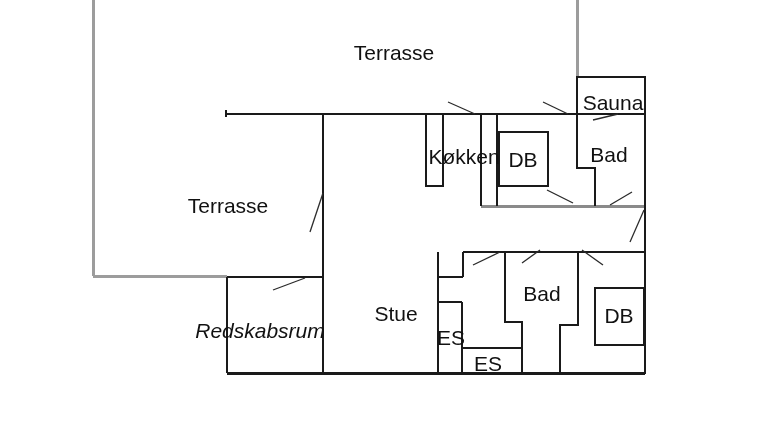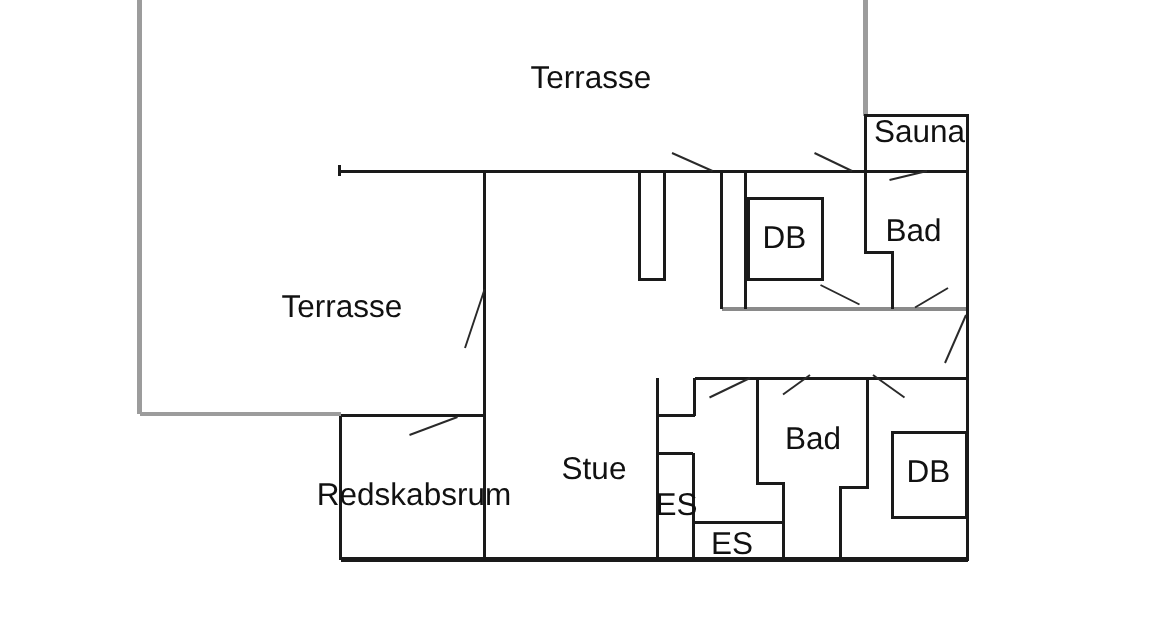--- a/index.html
+++ b/index.html
@@ -63,23 +63,24 @@
       <line x1="310" y1="232" x2="323" y2="193"></line>
       <line x1="273" y1="290" x2="305" y2="278"></line>
       <line x1="473" y1="265" x2="500" y2="252"></line>
       <line x1="522" y1="263" x2="540" y2="250"></line>
       <line x1="582" y1="250" x2="603" y2="265"></line>
     </g>
   </svg>
 
   <div class="lbl" style="left:394px;top:52px;">Terrasse</div>
   <div class="lbl" style="left:228px;top:205px;">Terrasse</div>
-  <div class="lbl" style="left:613px;top:88px;">Sauna</div>
+  <div class="lbl" style="left:613px;top:102px;">Sauna</div>
+  <div class="lbl" style="left:464px;top:156px;">Køkken</div>
   <div class="lbl" style="left:523px;top:159px;">DB</div>
   <div class="lbl" style="left:609px;top:154px;">Bad</div>
   <div class="lbl" style="left:396px;top:313px;">Stue</div>
-  <div class="lbl" style="left:276px;top:330px;">Redskabsrum</div>
+  <div class="lbl" style="left:260px;top:330px;font-style:italic;">Redskabsrum</div>
   <div class="lbl" style="left:451px;top:337px;">ES</div>
   <div class="lbl" style="left:488px;top:363px;">ES</div>
   <div class="lbl" style="left:542px;top:293px;">Bad</div>
   <div class="lbl" style="left:619px;top:315px;">DB</div>
 
 </div>
 
 </body></html>

